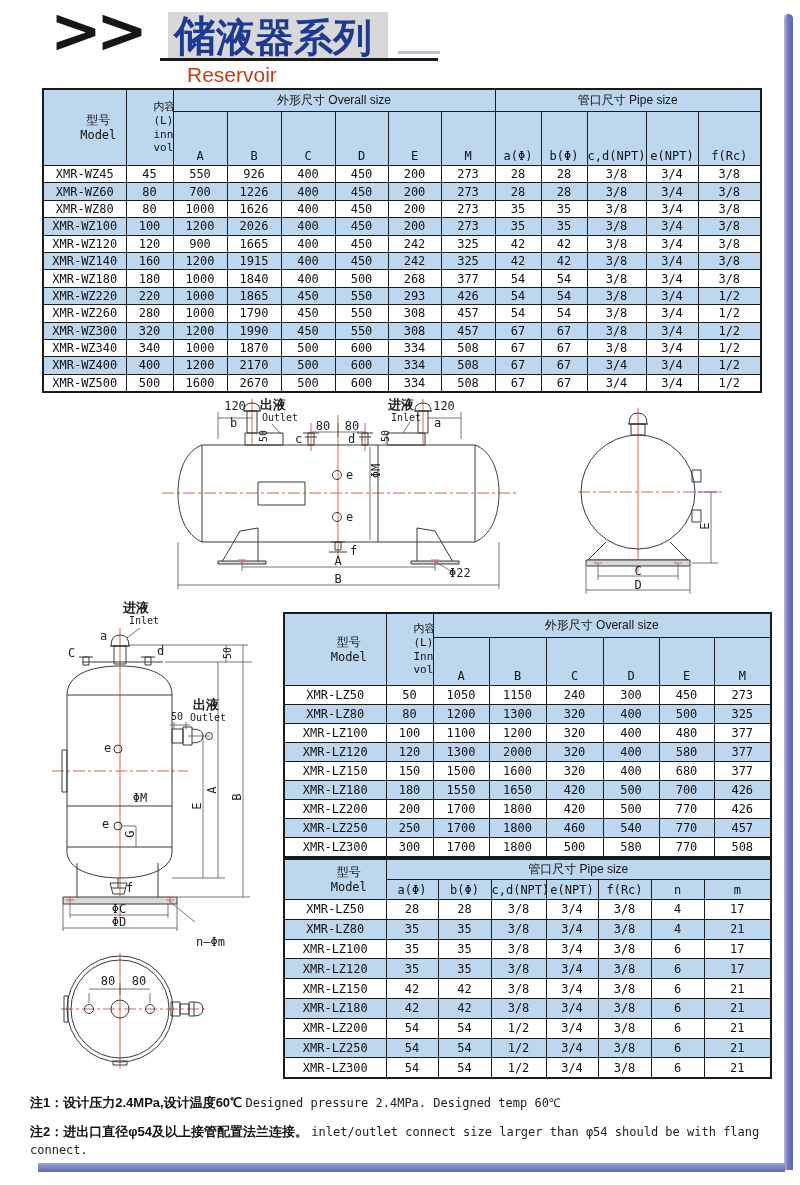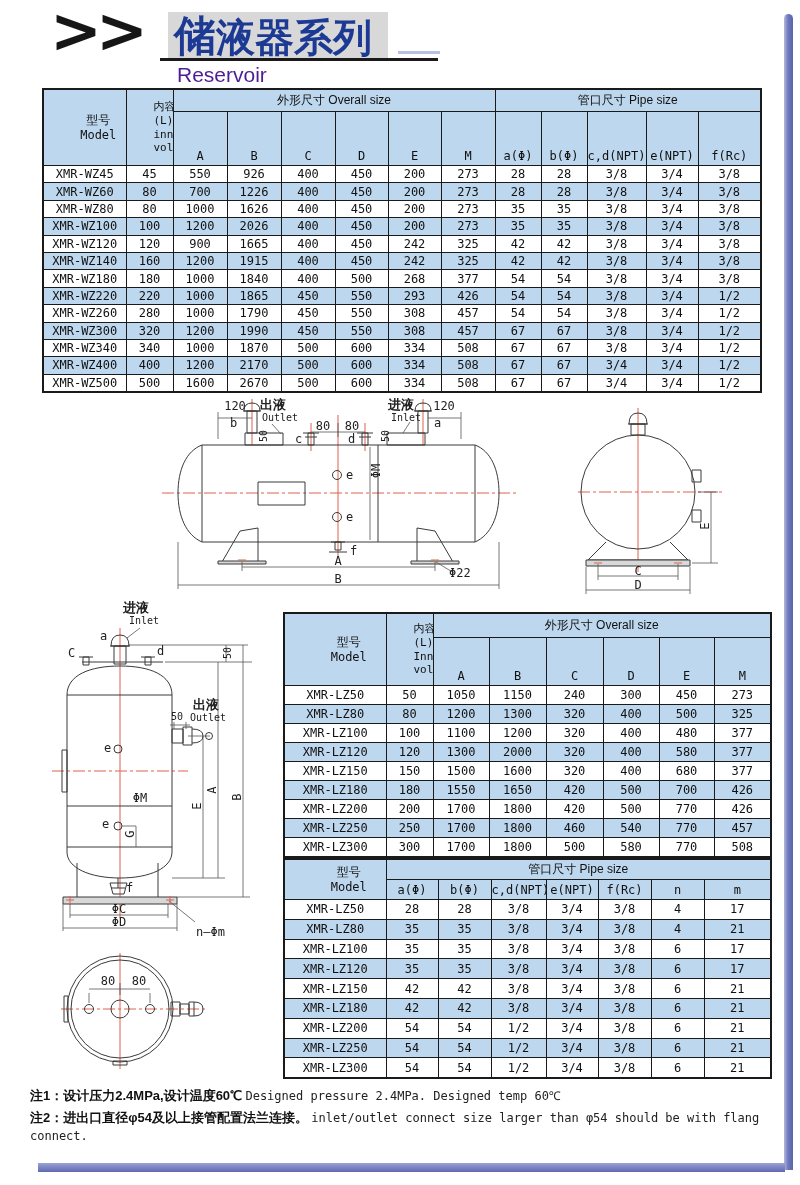--- a/index.html
+++ b/index.html
@@ -7,21 +7,21 @@
         font-family:"Liberation Sans",sans-serif;color:#111;}
   
   .chevrons{position:absolute;left:50px;top:-6px;font-size:62px;font-weight:900;
             letter-spacing:-6px;color:#161616;font-family:"DejaVu Sans",sans-serif;}
   .title-block{position:absolute;left:168px;top:12px;height:46px;background:#d8d8d8;
                padding:0 16px 0 6px;display:flex;align-items:flex-end;}
   .title-lead{font-size:42px;line-height:44px;font-weight:bold;color:#1c3a94;}
   .title-rest{font-size:39px;line-height:40px;font-weight:bold;color:#1c3a94;}
   .title-underline{position:absolute;left:160px;top:58px;width:278px;height:3px;background:#1a1a1a;}
   .deco-dash{position:absolute;left:398px;top:51px;width:42px;height:3px;background:#b6c1e4;}
-  .subtitle{position:absolute;left:177px;top:63px;font-size:21px;color:#4c1d95;}
+  .subtitle{position:absolute;left:187px;top:63px;font-size:21px;color:#c2410c;}
   
   .right-bar{position:absolute;left:784px;top:14px;width:9px;height:1156px;
              background:linear-gradient(to right,#b3b9de,#7079bd 45%,#5a64ad);
              border-radius:5px 5px 0 0;}
   .bottom-bar{position:absolute;left:38px;top:1163px;width:747px;height:9px;
               background:linear-gradient(#9aa2d6,#5f69b0);}
   
   table{position:absolute;border-collapse:collapse;table-layout:fixed;
         font-family:"DejaVu Sans Mono",monospace;font-size:12px;}
   th,td{border:1px solid #1a1a1a;text-align:center;padding:0;overflow:hidden;white-space:nowrap;}
@@ -51,21 +51,21 @@
   .dim{stroke:#555;stroke-width:0.8;fill:none;}
   .cl{stroke:#e0614f;stroke-width:1;fill:none;}
   .cld{stroke:#e0614f;stroke-width:1;fill:none;stroke-dasharray:12 3 3 3;}
   .dlabel{position:absolute;font-family:"DejaVu Sans Mono",monospace;font-size:12px;color:#222;line-height:1;}
   .dlabel.small{font-size:10px;}
   .dlabel.zh{font-family:"Liberation Sans",sans-serif;font-size:13px;font-weight:bold;}
   .dlabel.ctr{width:30px;text-align:center;}
   .rot{transform:rotate(-90deg);transform-origin:center;}
   
   #notes{position:absolute;left:30px;top:1084px;width:742px;}
-  #notes p{margin:3px 0;line-height:1.45;font-size:12px;}
+  #notes p{margin:10px 0;line-height:1.45;font-size:12px;}
   .note-zh{font-family:"Liberation Sans",sans-serif;font-size:13px;font-weight:600;color:#111;}
   .note-en{font-family:"DejaVu Sans Mono",monospace;font-size:12px;color:#222;}
 </style>
 </head>
 <body>
 
 <div id="page">
 
   <div class="chevrons">&gt;&gt;</div>
   <div class="title-block">
@@ -501,21 +501,21 @@
     <span class="dlabel" style="left:74px;top:142px">e</span>
     <span class="dlabel" style="left:72px;top:218px">e</span>
     <span class="dlabel ctr" style="left:95px;top:192px">ΦM</span>
     <span class="dlabel ctr rot" style="left:85px;top:228px">G</span>
     <span class="dlabel ctr rot" style="left:152px;top:200px">E</span>
     <span class="dlabel ctr rot" style="left:167px;top:184px">A</span>
     <span class="dlabel ctr rot" style="left:192px;top:191px">B</span>
     <span class="dlabel" style="left:96px;top:282px">f</span>
     <span class="dlabel ctr" style="left:74px;top:303px">ΦC</span>
     <span class="dlabel ctr" style="left:74px;top:316px">ΦD</span>
-    <span class="dlabel" style="left:166px;top:326px">n—Φm</span>
+    <span class="dlabel" style="left:166px;top:336px">n—Φm</span>
   </div>
 
   <div class="drawing" style="left:55px;top:945px;width:215px;height:140px;">
     <svg width="215" height="140" viewBox="0 0 215 140">
       <line class="cld" x1="6" y1="64" x2="152" y2="64"></line>
       <line class="cl" x1="65" y1="8" x2="65" y2="124"></line>
       <circle class="g" cx="65" cy="64" r="53"></circle>
       <circle class="g" cx="65" cy="64" r="49"></circle>
       <circle class="g" cx="65" cy="64" r="9" fill="#fff"></circle>
       <circle class="g" cx="34" cy="64" r="4.5" fill="#fff"></circle>

